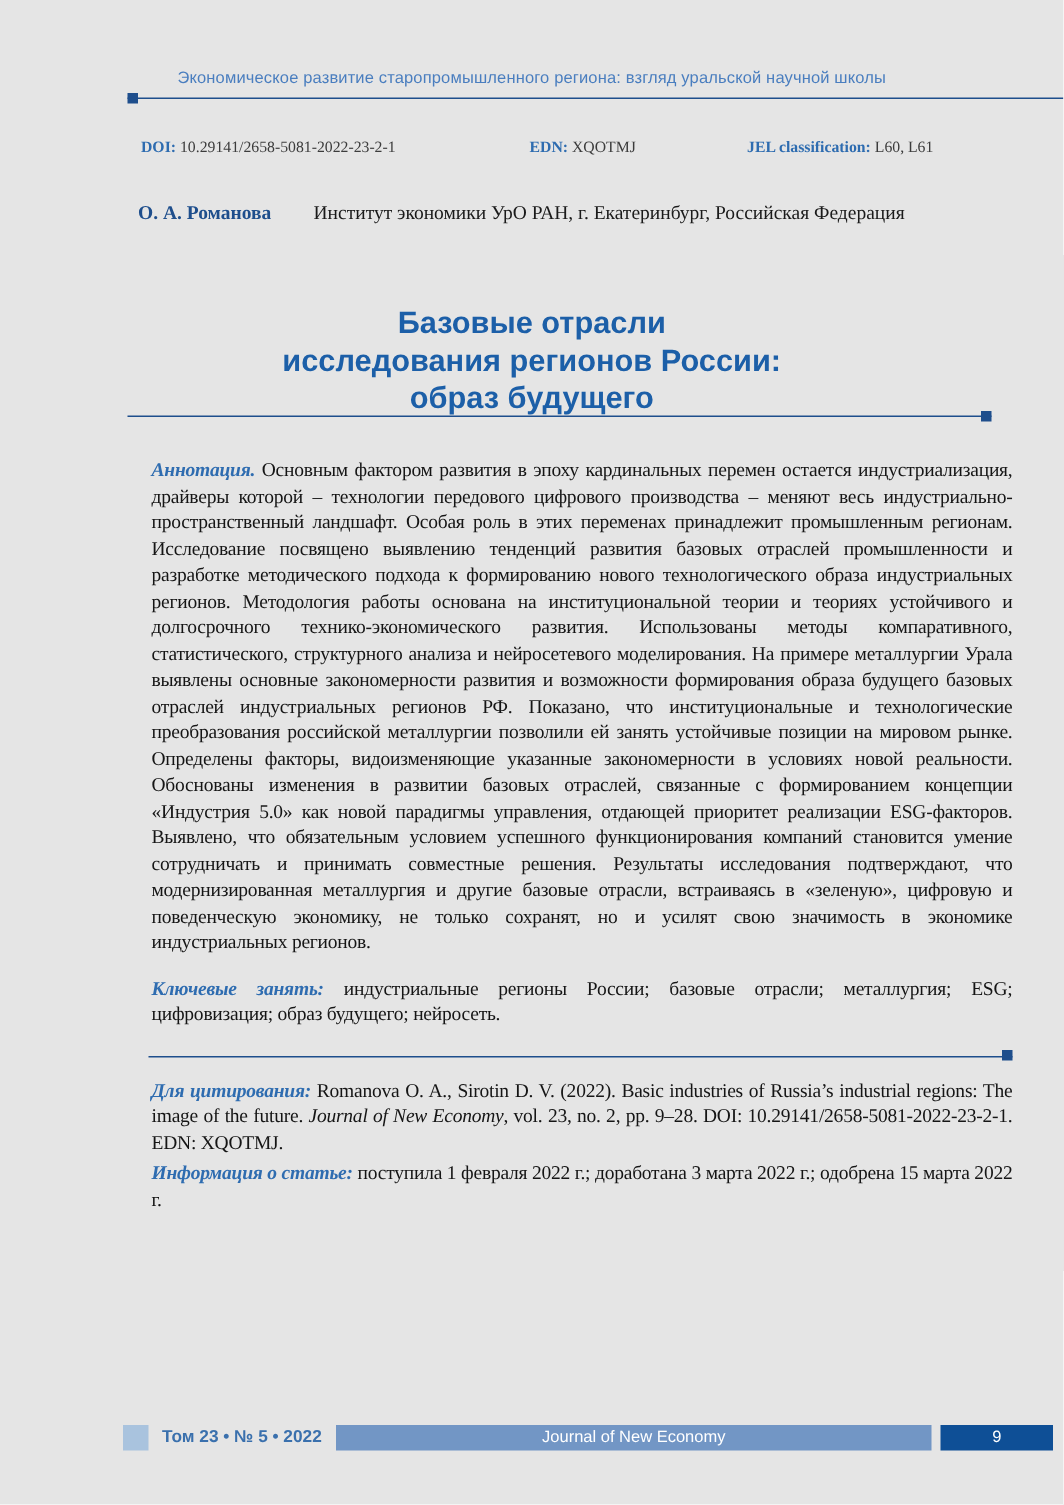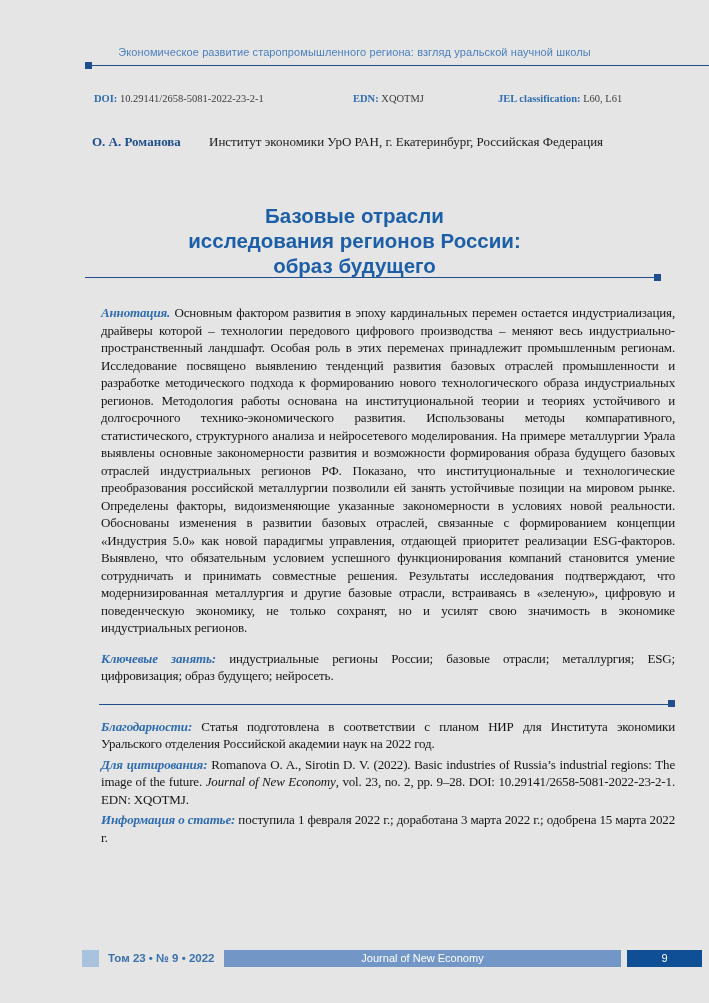--- a/index.html
+++ b/index.html
@@ -112,32 +112,29 @@
     </p>
 
     <p class="p-keywords">
       <span class="label">Ключевые занять:</span> <span>индустриальные регионы России; базовые отрасли; металлургия; ESG; цифровизация; образ будущего; нейросеть.</span>
     </p>
 
     <div class="rule rule-mid">
       <span class="sq sq-right"></span>
     </div>
 
-    <p>
-      <span class="label">Благодарности:</span> <span>Статья подготовлена в соответствии с планом НИР для Института экономики Уральского отделения Российской академии наук на 2022 год.</span>
-    </p>
 
     <p class="p-follow">
       <span class="label">Для цитирования:</span> <span>Romanova O. A., Sirotin D. V. (2022). Basic industries of Russia’s industrial regions: The image of the future. </span><span class="journal-italic">Journal of New Economy</span><span>, vol. 23, no. 2, pp. 9–28. DOI: 10.29141/2658-5081-2022-23-2-1. EDN: XQOTMJ.</span>
     </p>
 
     <p class="p-follow">
       <span class="label">Информация о статье:</span> <span>поступила 1 февраля 2022 г.; доработана 3 марта 2022 г.; одобрена 15 марта 2022 г.</span>
     </p>
 
   </div>
 
   <div class="footer-square"></div>
-  <div class="footer-vol">Том 23 • № 9 • 2022</div>
+  <div class="footer-vol">Том 23 • № 5 • 2022</div>
   <div class="footer-bar">Journal of New Economy</div>
   <div class="footer-page">9</div>
 
 </div>
 
 </body></html>

